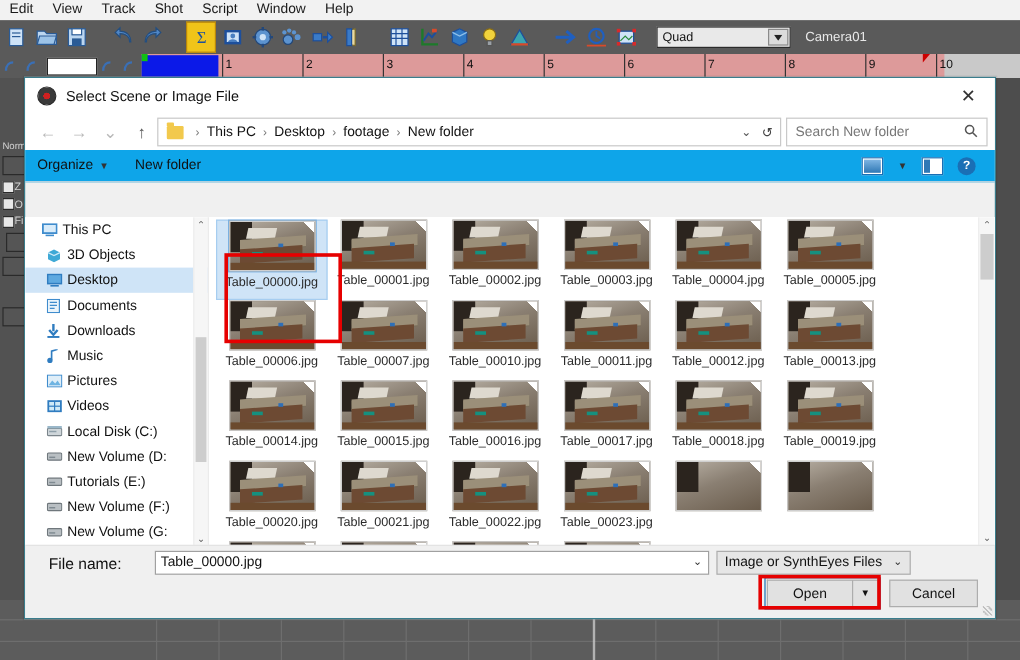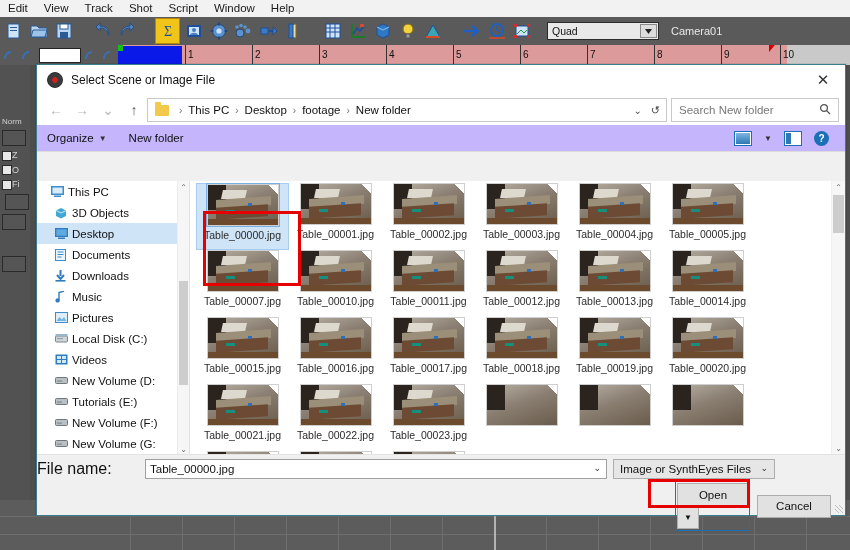--- a/index.html
+++ b/index.html
@@ -54,21 +54,21 @@
   .lp-box{width:22px;height:14px;border:1px solid #2a2a2a;background:#555;}
   .lp-chk{width:8px;height:8px;background:#e8e8e8;border:1px solid #2a2a2a;display:inline-block;vertical-align:middle;}
   .viewportgrid{position:absolute;left:0;top:500px;width:850px;height:50px;background:#5c5c5c;}
   .vg-v{position:absolute;top:0;width:1px;height:50px;background:#6e6e6e;}
   .vg-h{position:absolute;left:0;width:850px;height:1px;background:#6e6e6e;}
   .vg-axis{position:absolute;top:0;width:2px;height:50px;background:#cfcfcf;opacity:.75;}
   .chev{position:absolute;left:2px;top:78px;color:#2b6fd6;font-size:15px;}
 
   
   #dlg{
-    position:absolute;left:36px;top:64px;width:808px;height:450px;
+    position:absolute;left:20px;top:64px;width:808px;height:450px;
     background:#f0f0f0;border:1px solid #3a7d8c;
     box-shadow:0 0 0 1px rgba(0,0,0,.08);
   }
   .dlg-title{height:30px;background:#ffffff;display:flex;align-items:center;position:relative;}
   .dlg-ico{width:14px;height:14px;border-radius:50%;margin-left:10px;
            background:radial-gradient(circle at 50% 50%,#cf2020 0 28%,#3a3a3a 30% 100%);
            border:1px solid #2a2a2a;}
   .dlg-title-text{margin-left:8px;font-size:12px;color:#111;}
   .dlg-close{position:absolute;right:0;top:0;width:44px;height:30px;display:flex;align-items:center;justify-content:center;font-size:15px;color:#333;}
   .navbar{height:30px;background:#ffffff;display:flex;align-items:center;padding:0 6px;}
@@ -83,21 +83,21 @@
   .crumb{padding:0 2px;color:#111;}
   .crumbsep{color:#777;padding:0 4px;font-size:10px;}
   .crumb-caret{position:absolute;right:24px;color:#555;font-size:10px;}
   .crumb-refresh{position:absolute;right:6px;color:#444;font-size:11px;}
   .searchbox{
     width:166px;height:22px;background:#fff;border:1px solid #c9c9c9;
     display:flex;align-items:center;font-size:11.5px;color:#777;position:relative;
   }
   .searchbox .sp{padding-left:7px;}
   .searchicon{position:absolute;right:7px;top:4px;}
-  .cmdbar{height:26px;background:#c4b5fd;border-bottom:1px solid #dcdcdc;display:flex;padding:0 10px;}
+  .cmdbar{height:26px;background:#0ea5e9;border-bottom:1px solid #dcdcdc;display:flex;padding:0 10px;}
   .cmd{font-size:11.5px;color:#111;margin-right:22px;display:flex;align-items:center;}
   .cmd .cv{margin-left:5px;font-size:8px;color:#333;}
   .cmdright{margin-left:auto;display:flex;align-items:center;gap:12px;padding-right:6px;}
   .viewico{width:16px;height:13px;border:1px solid #1a6fb5;background:#fff;position:relative;}
   .viewico:before{content:"";position:absolute;left:1px;top:1px;right:1px;bottom:1px;background:linear-gradient(#7fb5e3,#2f78b5);}
   .paneico{width:16px;height:13px;border:1px solid #1a6fb5;background:#fff;position:relative;}
   .paneico:before{content:"";position:absolute;left:1px;top:1px;width:5px;bottom:1px;background:#2f78b5;}
   .helpico{width:15px;height:15px;border-radius:50%;background:#1a6fb5;color:#fff;font-size:10px;
            display:flex;align-items:center;justify-content:center;font-weight:bold;}
   .body{position:absolute;left:0;top:116px;right:0;bottom:60px;display:flex;background:#fff;}
@@ -129,31 +129,31 @@
   .cell .fname{font-size:10.5px;color:#2b2b2b;margin-top:3px;white-space:nowrap;}
   .cell.selected .thumbwrap{outline:1px solid #7ab0e0;}
   .cell.selected{background:#cfe4f7;border:1px solid #a6cdf0;box-sizing:border-box;}
   .redbox{position:absolute;left:166px;top:146px;width:98px;height:75px;border:3px solid #e60000;box-sizing:border-box;pointer-events:none;}
   .fscroll{position:absolute;right:0;top:0;width:13px;bottom:0;background:#f6f6f6;border-left:1px solid #eee;}
   .fs-up,.fs-dn{height:13px;display:flex;align-items:center;justify-content:center;font-size:8px;color:#6b6b6b;}
   .fs-thumb{position:absolute;left:1px;right:1px;top:14px;height:38px;background:#cdcdcd;}
   
   .footer{position:absolute;left:0;right:0;bottom:0;height:60px;background:#f0f0f0;border-top:1px solid #e3e3e3;}
   .fnrow{position:absolute;left:0;top:4px;right:0;height:20px;display:flex;align-items:center;}
-  .fnlabel{width:100px;text-align:left;font-size:16px;color:#111;padding-right:8px;}
+  .fnlabel{width:100px;text-align:center;font-size:13px;color:#111;padding-right:8px;}
   .fninput{flex:0 0 auto;width:460px;height:18px;background:#fff;border:1px solid #a0a0a0;
            display:flex;align-items:center;font-size:11.5px;color:#111;position:relative;}
   .fninput .v{padding-left:4px;}
   .fncaret{position:absolute;right:5px;top:3px;font-size:9px;color:#333;}
   .ftype{margin-left:6px;width:160px;height:18px;background:#e6e6e6;border:1px solid #adadad;
          display:flex;align-items:center;font-size:11.5px;color:#111;position:relative;}
   .ftype .v{padding-left:6px;}
   .ftype .c{position:absolute;right:6px;top:3px;font-size:9px;color:#333;}
   .btnrow{position:absolute;right:14px;top:28px;display:flex;align-items:center;}
-  .openwrap{position:relative;display:flex;flex-direction:column;}
+  .openwrap{position:relative;display:flex;}
   .btn{height:21px;background:#e1e1e1;border:1px solid #adadad;font-size:11.5px;color:#111;
        display:flex;align-items:center;justify-content:center;}
   .btn-open{width:70px;border-right:none;}
   .btn-opencaret{width:20px;display:flex;align-items:center;justify-content:center;font-size:8px;}
   .openfocus{position:absolute;left:-2px;top:-2px;right:-2px;bottom:-2px;border:1px solid #1a6fb5;}
   .btn-cancel{width:72px;margin-left:9px;}
   .openred{position:absolute;right:95px;top:24px;width:102px;height:29px;border:3px solid #e60000;box-sizing:border-box;}
   .grip{position:absolute;right:2px;bottom:2px;width:8px;height:8px;opacity:.45;
         background:
           linear-gradient(45deg,transparent 45%,#888 45% 55%,transparent 55%),
@@ -530,43 +530,43 @@
               <svg width="13" height="11">
                 <rect x="0.5" y="0.5" width="12" height="10" fill="#dfeef8" stroke="#3f8ccd"></rect>
                 <path d="M1.5 9l3-4 2.5 2.5 2-2.5 2.5 4z" fill="#6fb4e2"></path>
               </svg>
             </span>
             <span>Pictures</span>
           </div>
           <div class="navitem">
             <span class="ni">
               <svg width="13" height="11">
-                <rect x="0.5" y="3" width="12" height="6" rx="1" fill="#cfd6da" stroke="#7b858b"></rect>
-                <rect x="2" y="5" width="6" height="1.2" fill="#8fa0aa"></rect>
-                <rect x="0.5" y="1" width="12" height="2" fill="#9ab7c9"></rect>
-              </svg>
-            </span>
-            <span>Local Disk (C:)</span>
-          </div>
-          <div class="navitem">
-            <span class="ni">
-              <svg width="13" height="11">
                 <rect x="0.5" y="0.5" width="12" height="10" fill="#2f7cc0"></rect>
                 <g fill="#cfeaf7">
                   <rect x="2" y="2" width="4" height="3"></rect>
                   <rect x="7" y="2" width="4" height="3"></rect>
                   <rect x="2" y="6" width="4" height="3"></rect>
                   <rect x="7" y="6" width="4" height="3"></rect>
                 </g>
               </svg>
             </span>
             <span>Videos</span>
           </div>
           <div class="navitem">
             <span class="ni">
+              <svg width="13" height="11">
+                <rect x="0.5" y="3" width="12" height="6" rx="1" fill="#cfd6da" stroke="#7b858b"></rect>
+                <rect x="2" y="5" width="6" height="1.2" fill="#8fa0aa"></rect>
+                <rect x="0.5" y="1" width="12" height="2" fill="#9ab7c9"></rect>
+              </svg>
+            </span>
+            <span>Local Disk (C:)</span>
+          </div>
+          <div class="navitem">
+            <span class="ni">
               <svg width="13" height="9">
                 <rect x="0.5" y="1.5" width="12" height="6" rx="1" fill="#b9bfc3" stroke="#6f777c"></rect>
                 <rect x="2" y="4.5" width="5" height="1.2" fill="#7f8a91"></rect>
               </svg>
             </span>
             <span>New Volume (D:</span>
           </div>
           <div class="navitem">
             <span class="ni">
               <svg width="13" height="9">
@@ -708,20 +708,36 @@
                 <div class="darkL"></div>
                 <div class="paper"></div>
                 <div class="tabletop"></div>
                 <div class="front"></div>
                 <div class="teal"></div>
                 <div class="blue"></div>
                 <div class="floor"></div>
                 <div class="curl"></div>
               </div>
             </div>
+            <div class="fname">Table_00006.jpg</div>
+          </div>
+          <div class="cell">
+            <div class="thumbwrap">
+              <div class="thumb">
+                <div class="wall"></div>
+                <div class="darkL"></div>
+                <div class="paper"></div>
+                <div class="tabletop"></div>
+                <div class="front"></div>
+                <div class="teal"></div>
+                <div class="blue"></div>
+                <div class="floor"></div>
+                <div class="curl"></div>
+              </div>
+            </div>
             <div class="fname">Table_00007.jpg</div>
           </div>
           <div class="cell">
             <div class="thumbwrap">
               <div class="thumb">
                 <div class="wall"></div>
                 <div class="darkL"></div>
                 <div class="paper"></div>
                 <div class="tabletop"></div>
                 <div class="front"></div>

